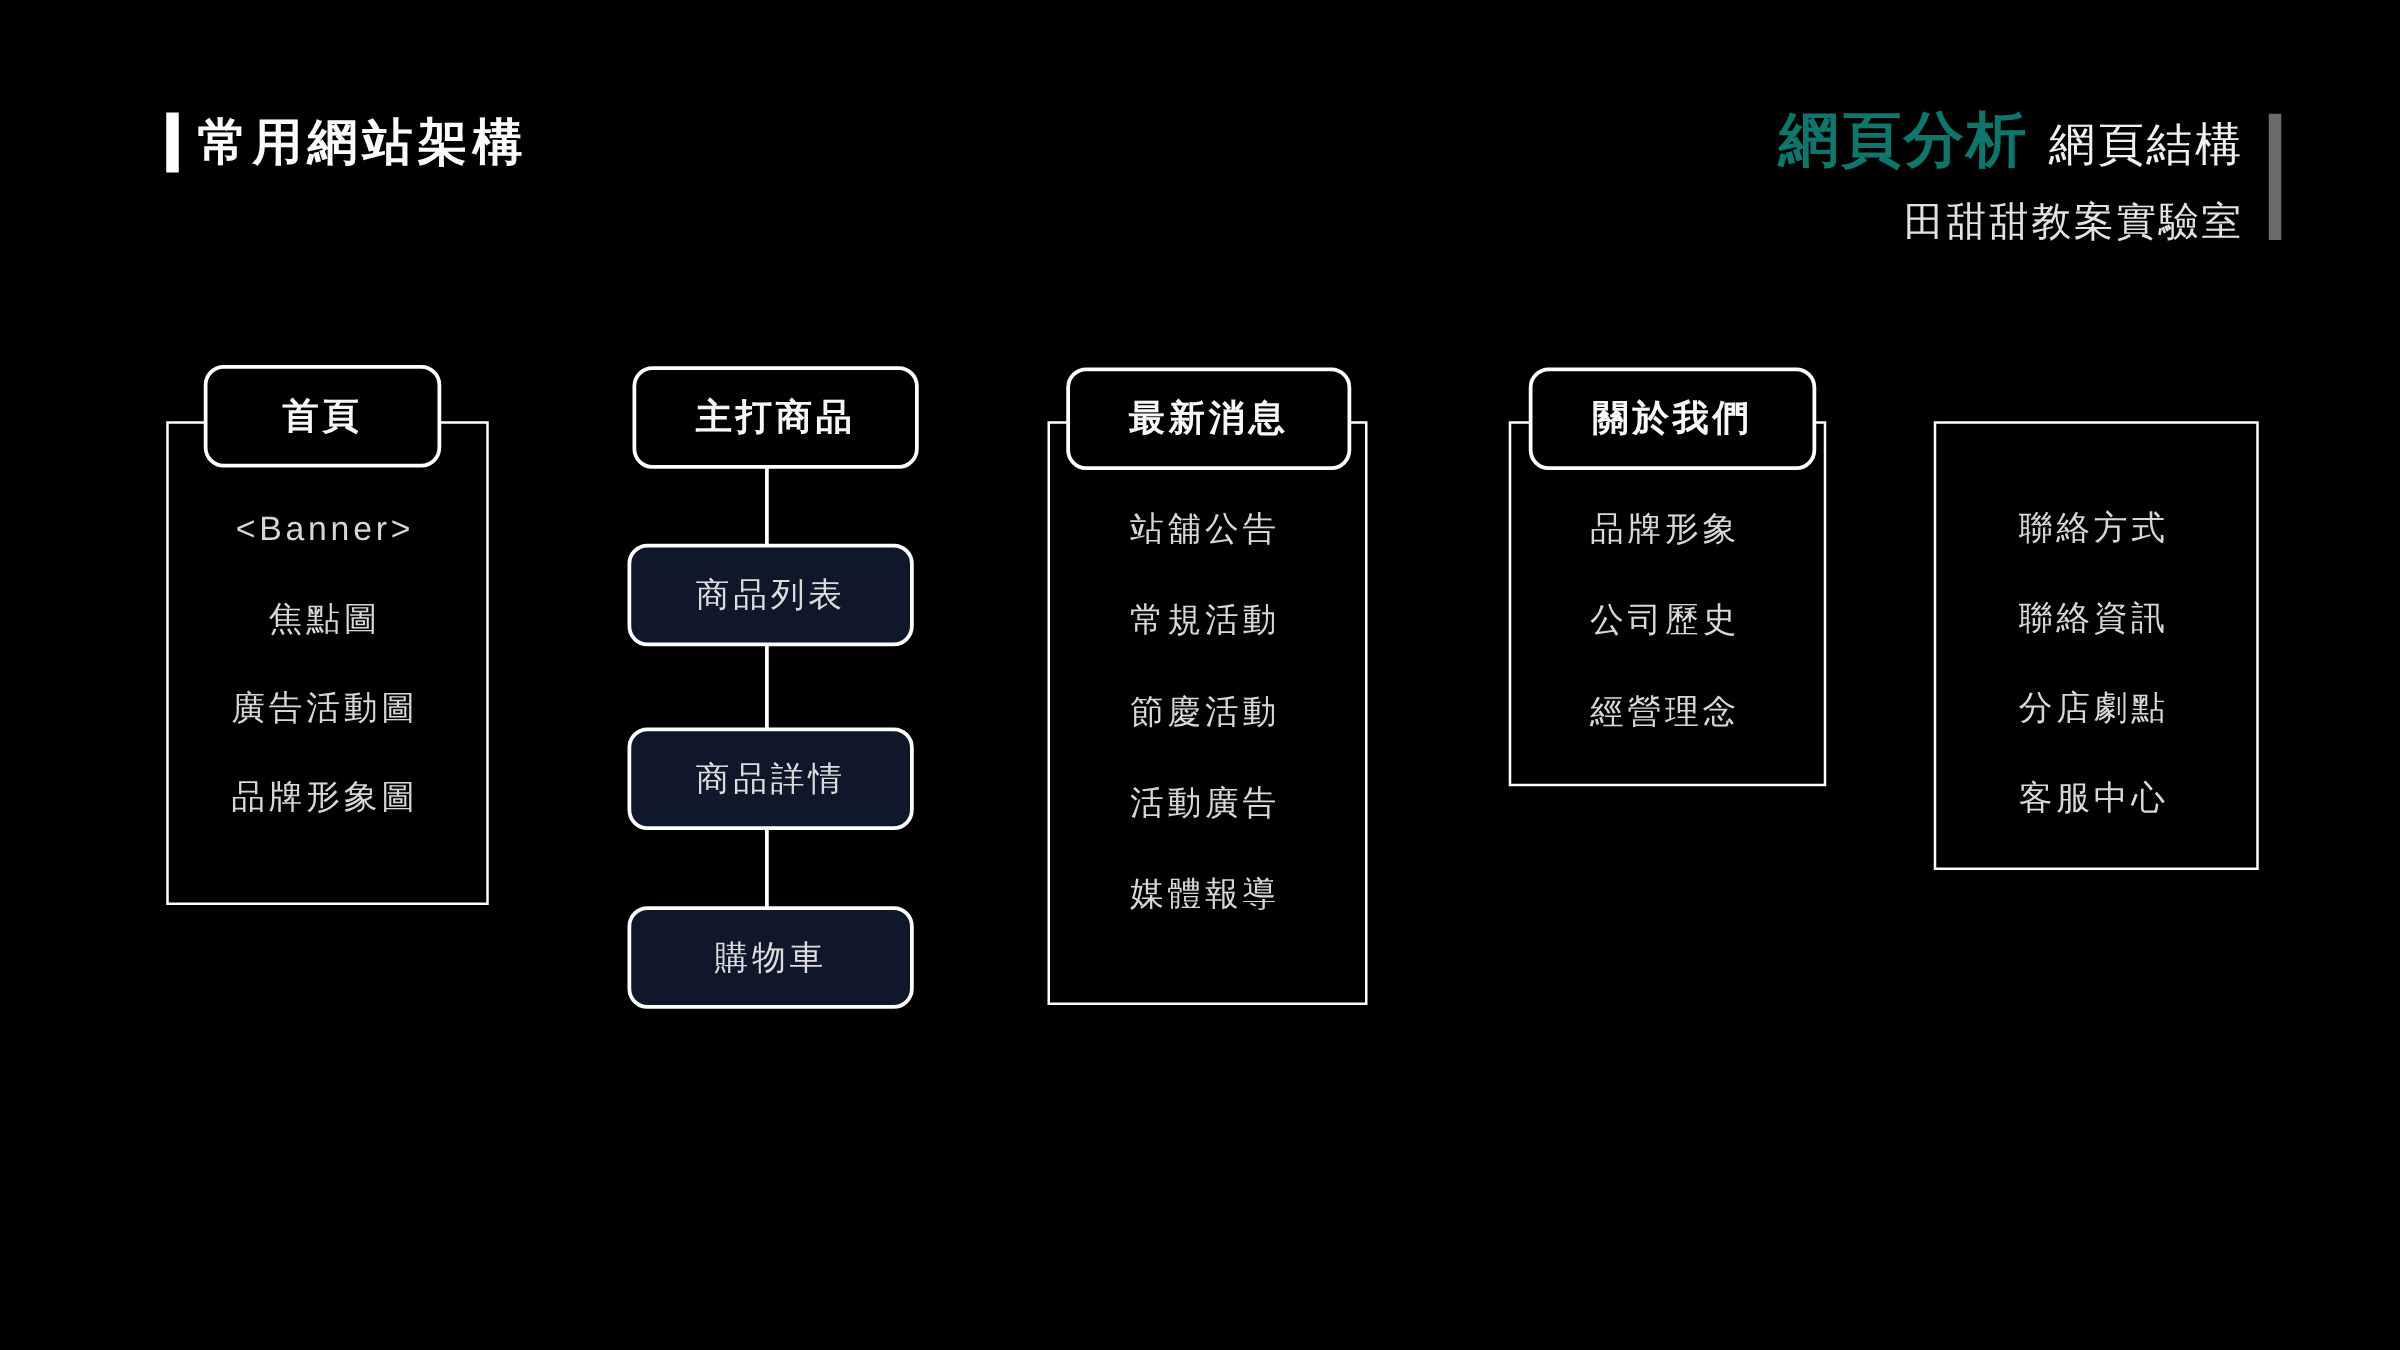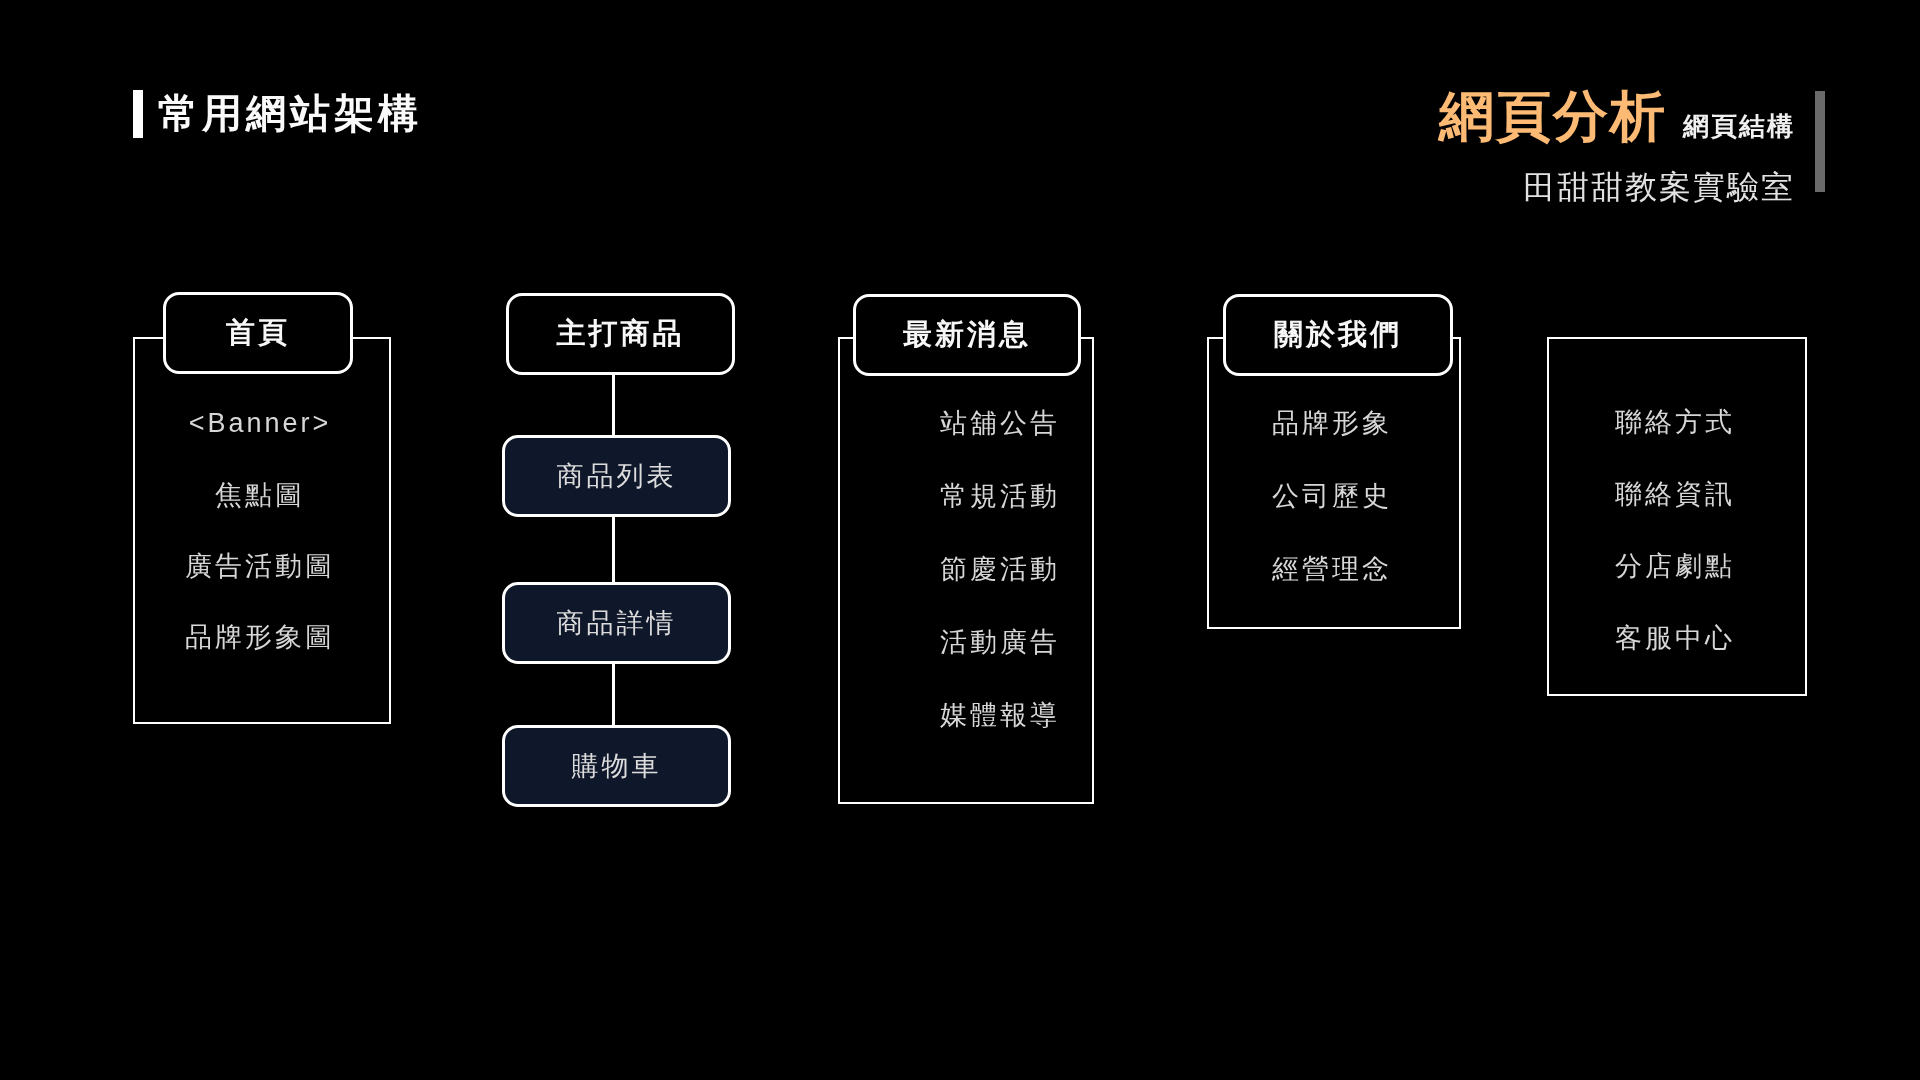--- a/index.html
+++ b/index.html
@@ -35,28 +35,28 @@
     text-align: right;
   }
   .brand-line1 {
     display: flex;
     align-items: baseline;
     justify-content: flex-end;
     gap: 16px;
     white-space: nowrap;
   }
   .brand-title {
-    font-size: 55px;
+    font-size: 48px;
     font-weight: 700;
     letter-spacing: 2px;
-    color: #fdba74;
+    color: #0f766e;
   }
   .brand-subtitle {
-    font-size: 26px;
-    font-weight: 700;
+    font-size: 37px;
+    font-weight: 400;
     letter-spacing: 2px;
     color: #f0f0f0;
   }
   .brand-caption {
     margin-top: 12px;
     font-size: 32px;
     font-weight: 400;
     letter-spacing: 2px;
     color: #e2e2e2;
     white-space: nowrap;
@@ -136,21 +136,21 @@
   
   .c2-chip  { left: 506px; top: 293px; width: 223px; height: 76px; }
   .c2-line  { left: 612px; top: 360px; height: 402px; }
   .c2-box1  { left: 502px; top: 435px; width: 223px; height: 76px; }
   .c2-box2  { left: 502px; top: 582px; width: 223px; height: 76px; }
   .c2-box3  { left: 502px; top: 725px; width: 223px; height: 76px; }
 
   
   .c3-outer { left: 838px; top: 337px; width: 252px; height: 463px; }
   .c3-chip  { left: 853px; top: 294px; width: 222px; height: 76px; }
-  .c3-items { left: 838px; top: 386px; width: 252px; margin-left: 36px; }
+  .c3-items { left: 838px; top: 386px; width: 252px; }
   .c3-items .item { height: 73px; }
 
   
   .c4-outer { left: 1207px; top: 337px; width: 250px; height: 288px; }
   .c4-chip  { left: 1223px; top: 294px; width: 224px; height: 76px; }
   .c4-items { left: 1207px; top: 386px; width: 250px; }
   .c4-items .item { height: 73px; }
 
   
   .c5-outer { left: 1547px; top: 337px; width: 256px; height: 355px; }

